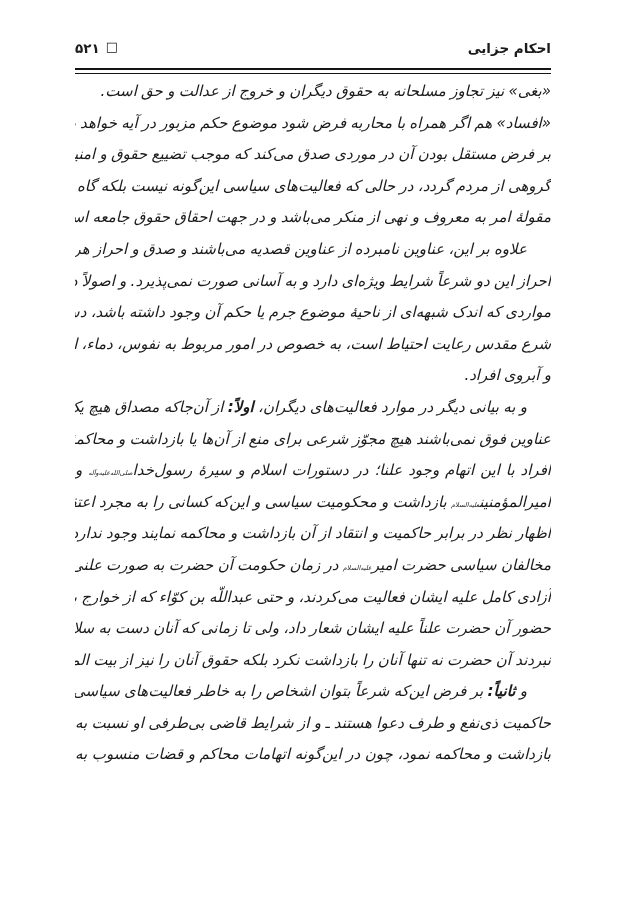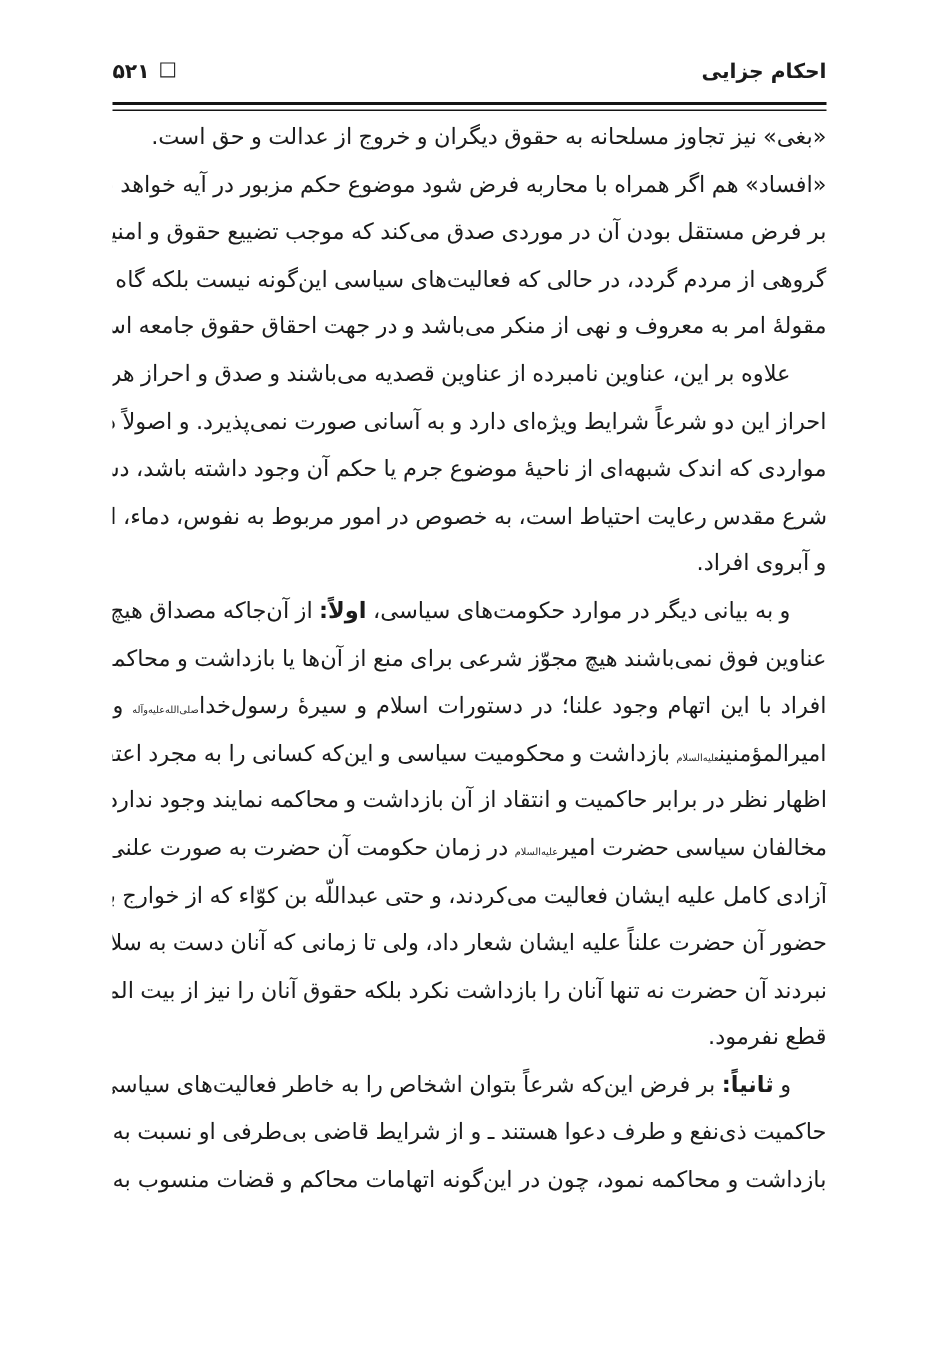--- a/index.html
+++ b/index.html
@@ -50,20 +50,21 @@
   }
   .line {
     height: 31.6px;
     line-height: 31.6px;
     white-space: nowrap;
     overflow: hidden;
     text-align: justify;
     text-align-last: justify;
     text-justify: inter-word;
     word-spacing: -0.5px;
+    font-style: italic;
   }
   .line.first-indent { padding-right: 24px; }
   .line.last { text-align-last: right; }
   .b { font-weight: bold; }
   .hon {
     font-size: 6.5px;
     letter-spacing: -0.3px;
     word-spacing: -1px;
     vertical-align: baseline;
   }
@@ -94,30 +95,29 @@
         <div class="line last"><span>مقولهٔ امر به معروف و نهی از منکر می‌باشد و در جهت احقاق حقوق جامعه است.</span></div>
       </div>
       <div>
         <div class="line first-indent"><span>علاوه بر این، عناوین نامبرده از عناوین قصدیه می‌باشند و صدق و احراز هریک</span></div>
         <div class="line"><span>احراز این دو شرعاً شرایط ویژه‌ای دارد و به آسانی صورت نمی‌پذیرد. و اصولاً در</span></div>
         <div class="line"><span>مواردی که اندک شبهه‌ای از ناحیهٔ موضوع جرم یا حکم آن وجود داشته باشد، دستور</span></div>
         <div class="line"><span>شرع مقدس رعایت احتیاط است، به خصوص در امور مربوط به نفوس، دماء، اموال</span></div>
         <div class="line last"><span>و آبروی افراد.</span></div>
       </div>
       <div>
-        <div class="line first-indent"><span>و به بیانی دیگر در موارد حکومت‌های سیاسی، </span><span class="b">اولاً:</span><span> از آن‌جاکه مصداق هیچ یک از</span></div>
+        <div class="line first-indent"><span>و به بیانی دیگر در موارد فعالیت‌های دیگران، </span><span class="b">اولاً:</span><span> از آن‌جاکه مصداق هیچ یک از</span></div>
         <div class="line"><span>عناوین فوق نمی‌باشند هیچ مجوّز شرعی برای منع از آن‌ها یا بازداشت و محاکمهٔ</span></div>
         <div class="line"><span>افراد با این اتهام وجود علنا؛ در دستورات اسلام و سیرهٔ رسول‌خدا</span><span class="hon">صلی‌الله‌علیه‌وآله</span><span> و</span></div>
         <div class="line"><span>امیرالمؤمنین</span><span class="hon">علیه‌السلام</span><span> بازداشت و محکومیت سیاسی و این‌که کسانی را به مجرد اعتقاد و یا</span></div>
         <div class="line"><span>اظهار نظر در برابر حاکمیت و انتقاد از آن بازداشت و محاکمه نمایند وجود ندارد.</span></div>
         <div class="line"><span>مخالفان سیاسی حضرت امیر</span><span class="hon">علیه‌السلام</span><span> در زمان حکومت آن حضرت به صورت علنی و با</span></div>
         <div class="line"><span>آزادی کامل علیه ایشان فعالیت می‌کردند، و حتی عبداللّه بن کوّاء که از خوارج بود در</span></div>
         <div class="line"><span>حضور آن حضرت علناً علیه ایشان شعار داد، ولی تا زمانی که آنان دست به سلاح</span></div>
         <div class="line"><span>نبردند آن حضرت نه تنها آنان را بازداشت نکرد بلکه حقوق آنان را نیز از بیت المال</span></div>
-        <div class="line last"><span>قطع نفرمود.</span></div>
       </div>
       <div>
         <div class="line first-indent"><span>و </span><span class="b">ثانیاً:</span><span> بر فرض این‌که شرعاً بتوان اشخاص را به خاطر فعالیت‌های سیاسی</span></div>
         <div class="line"><span>حاکمیت ذی‌نفع و طرف دعوا هستند ـ و از شرایط قاضی بی‌طرفی او نسبت به</span></div>
         <div class="line"><span>بازداشت و محاکمه نمود، چون در این‌گونه اتهامات محاکم و قضات منسوب به</span></div>
       </div>
     </div>
 
 </div>
 

